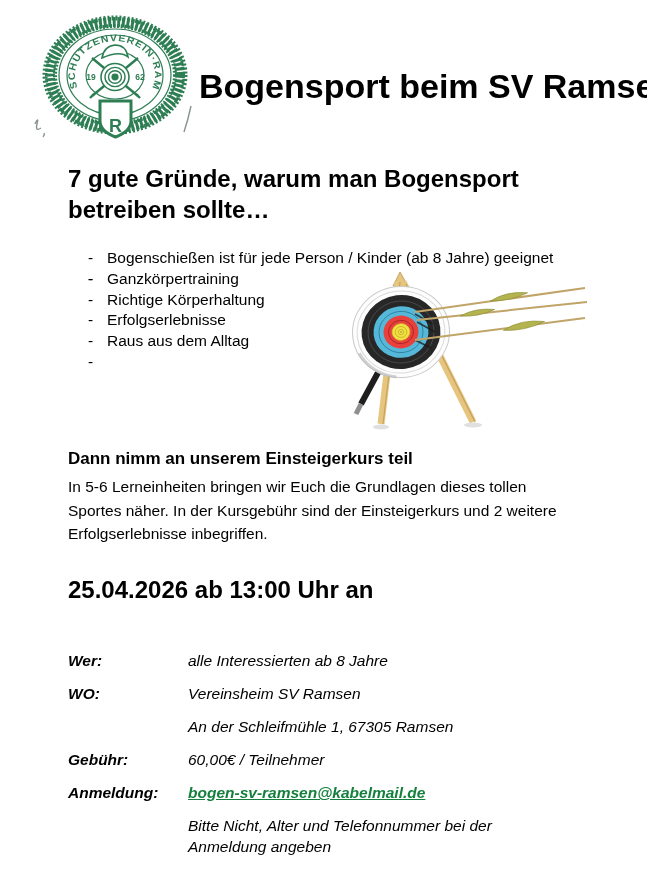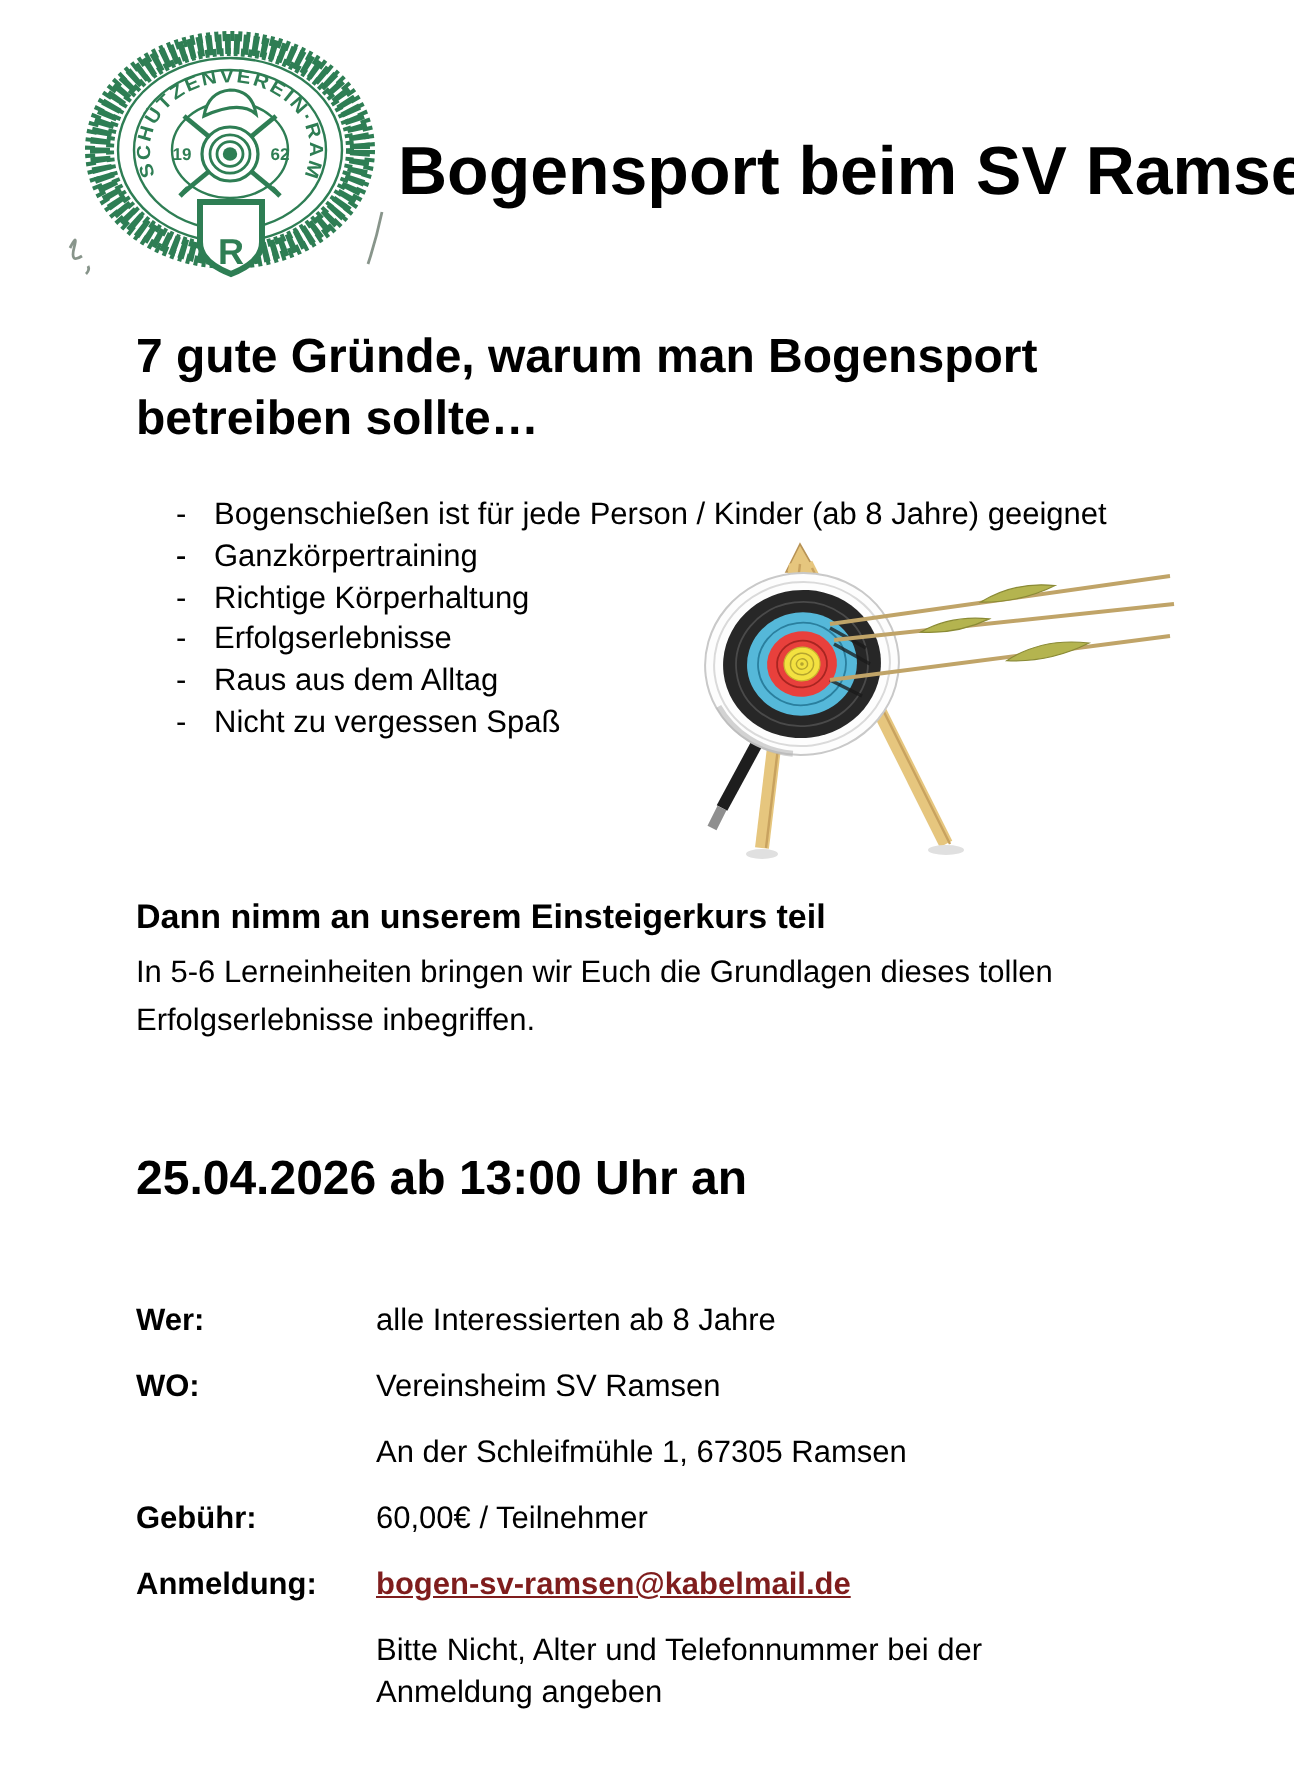--- a/index.html
+++ b/index.html
@@ -10,25 +10,25 @@
   .abs{position:absolute;}
   .page-title{left:199px;top:67px;font-size:34px;font-weight:bold;white-space:nowrap;}
   .h-reasons{left:68px;top:163px;font-size:24px;font-weight:bold;line-height:31px;}
   .bullets{left:88px;top:248px;width:490px;list-style:none;margin:0;padding:0;font-size:15.5px;}
   .bullets li{position:relative;padding-left:19px;line-height:20.8px;white-space:nowrap;}
   .bullets .dash{position:absolute;left:0;top:0;}
   .h-course{left:68px;top:449px;font-size:17px;font-weight:bold;white-space:nowrap;}
   .course-text{left:68px;top:475px;font-size:15.5px;line-height:23.5px;}
   .h-next{left:68px;top:574px;font-size:24px;font-weight:bold;line-height:32px;}
   .details{left:68px;top:650px;width:520px;font-size:15.5px;}
-  .detail-row{display:flex;align-items:flex-start;line-height:21px;margin-bottom:12px;}
+  .detail-row{display:flex;align-items:flex-start;line-height:21px;margin-bottom:12px;font-style:italic;}
   .detail-row .dlabel{flex:0 0 120px;font-weight:bold;}
   .detail-row .dvalue{flex:1;}
   .detail-row.last{margin-top:4px;}
-  a.email-link{color:#7f1d1d;font-weight:bold;text-decoration:underline;cursor:pointer;}
+  a.email-link{color:#15803d;font-weight:bold;text-decoration:underline;cursor:pointer;}
   svg text{font-family:"Liberation Sans","DejaVu Sans",sans-serif;}
 </style>
 </head>
 <body>
 
 <div class="page">
 
   <svg class="abs" style="left:30px;top:12px;" width="170" height="130" viewBox="0 0 170 130">
     <g stroke="#2e7e54" fill="none">
 
@@ -81,21 +81,21 @@
     <div>betreiben sollte…</div>
   </div>
 
   <ul class="abs bullets">
     <li><span class="dash">-</span><span>Bogenschießen ist für jede Person / Kinder (ab 8 Jahre) geeignet</span></li>
     <li><span class="dash">-</span></li>
     <li><span class="dash">-</span><span>Ganzkörpertraining</span></li>
     <li><span class="dash">-</span><span>Richtige Körperhaltung</span></li>
     <li><span class="dash">-</span><span>Erfolgserlebnisse</span></li>
     <li><span class="dash">-</span><span>Raus aus dem Alltag</span></li>
-    <li><span class="dash">-</span><span>Nicht zu vergessen Spaß</span></li>
+    <li><span class="dash">-</span></li>
   </ul>
 
   <svg class="abs" style="left:345px;top:268px;" width="245" height="168" viewBox="0 0 245 168">
 
     <polygon points="48,18 55,4 63,18" stroke="#b89355" stroke-width="0.8" fill="#e6c67e"></polygon>
 
     <g>
       <line x1="42" y1="88" x2="16" y2="136" stroke="#1e1e1e" stroke-width="6"></line>
       <line x1="16" y1="136" x2="11" y2="146" stroke="#8f8f8f" stroke-width="5"></line>
     </g>
@@ -149,20 +149,21 @@
         <g transform="translate(182,58) rotate(-8)">
           <path d="M-24 1 Q-5 -8 18 -2 Q-3 5 -24 1 Z" stroke="#8a8a35" stroke-width="0.6" fill="#b4b44f"></path>
         </g>
       </g>
     </g>
   </svg>
 
   <div class="abs h-course">Dann nimm an unserem Einsteigerkurs teil</div>
   <div class="abs course-text">
     <div>In 5-6 Lerneinheiten bringen wir Euch die Grundlagen dieses tollen</div>
+    <div>Sportes näher. In der Kursgebühr sind der Einsteigerkurs und 2 weitere</div>
     <div>Erfolgserlebnisse inbegriffen.</div>
   </div>
 
   <div class="abs h-next">
     <div>25.04.2026 ab 13:00 Uhr an</div>
   </div>
 
   <div class="abs details">
     <div class="detail-row">
       <span class="dlabel">Wer:</span>

